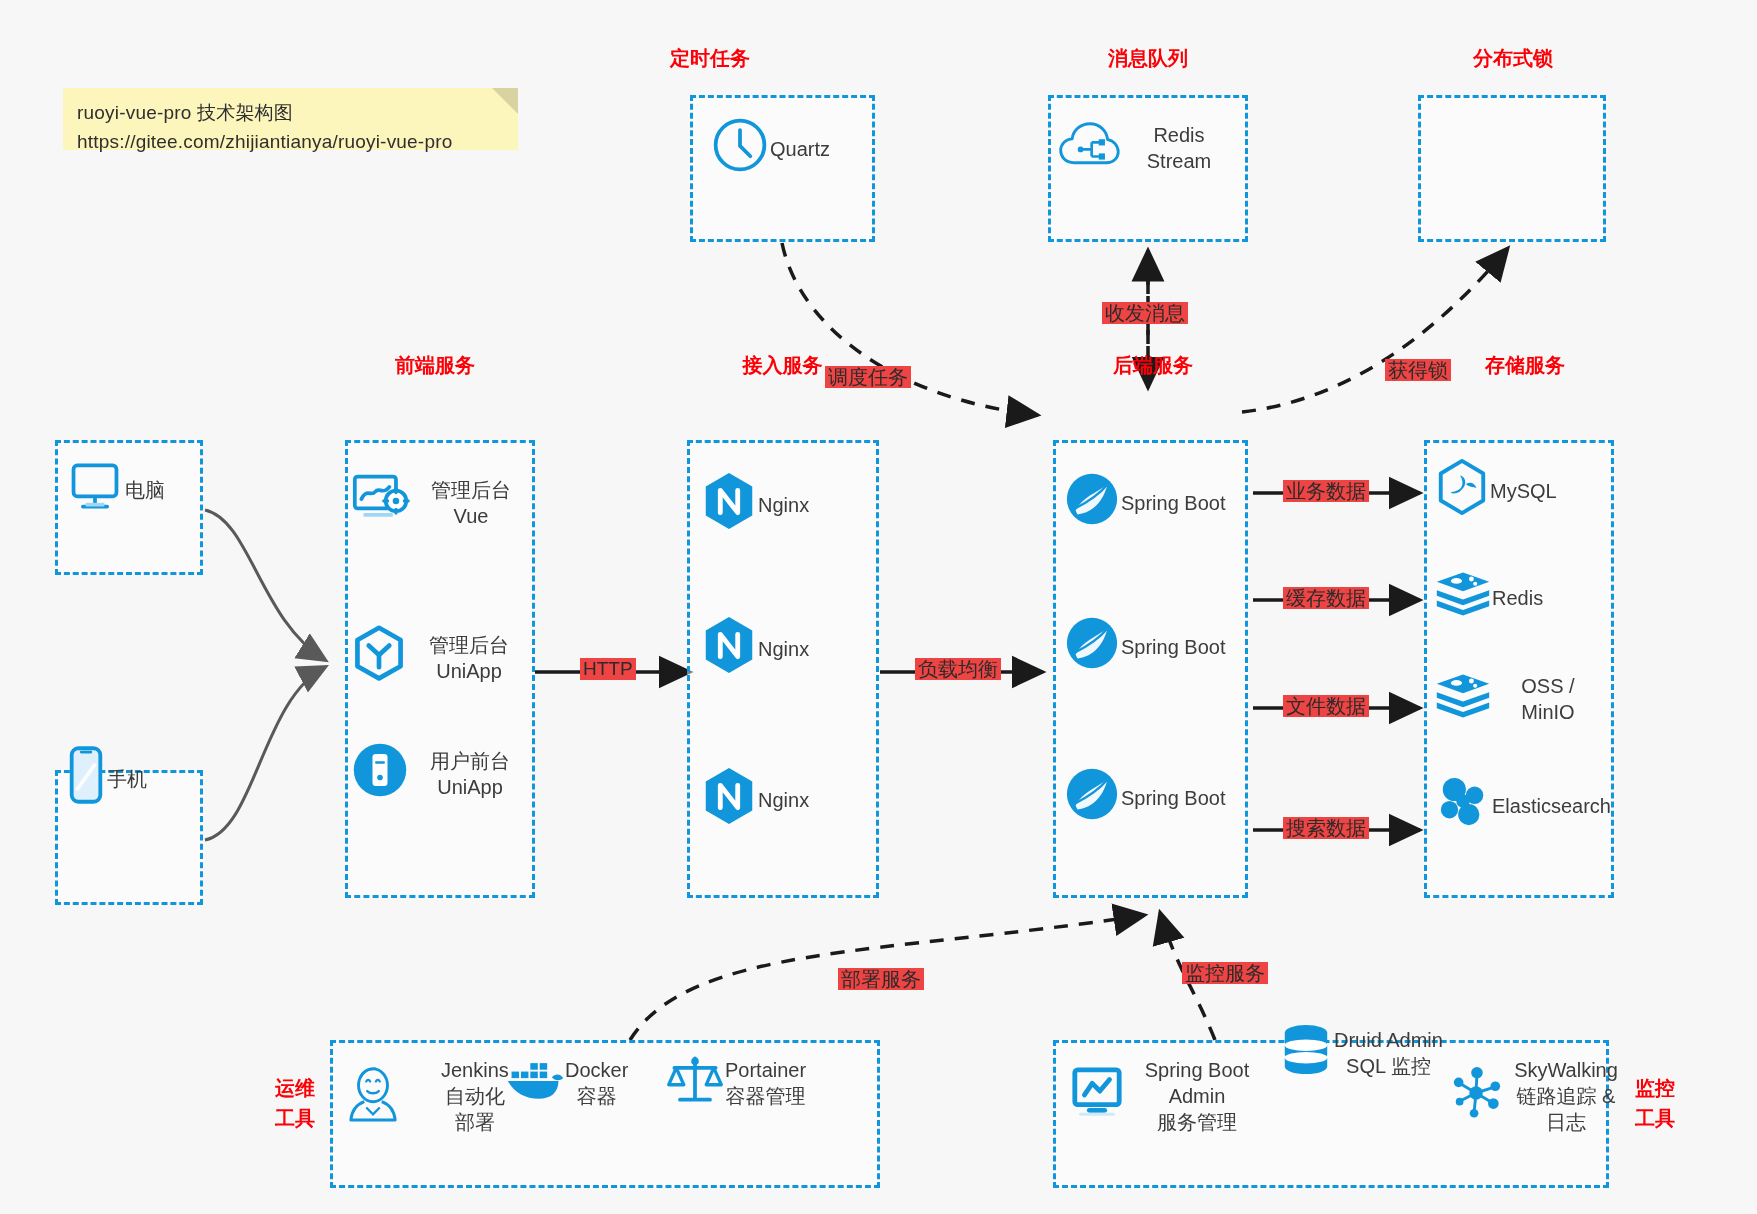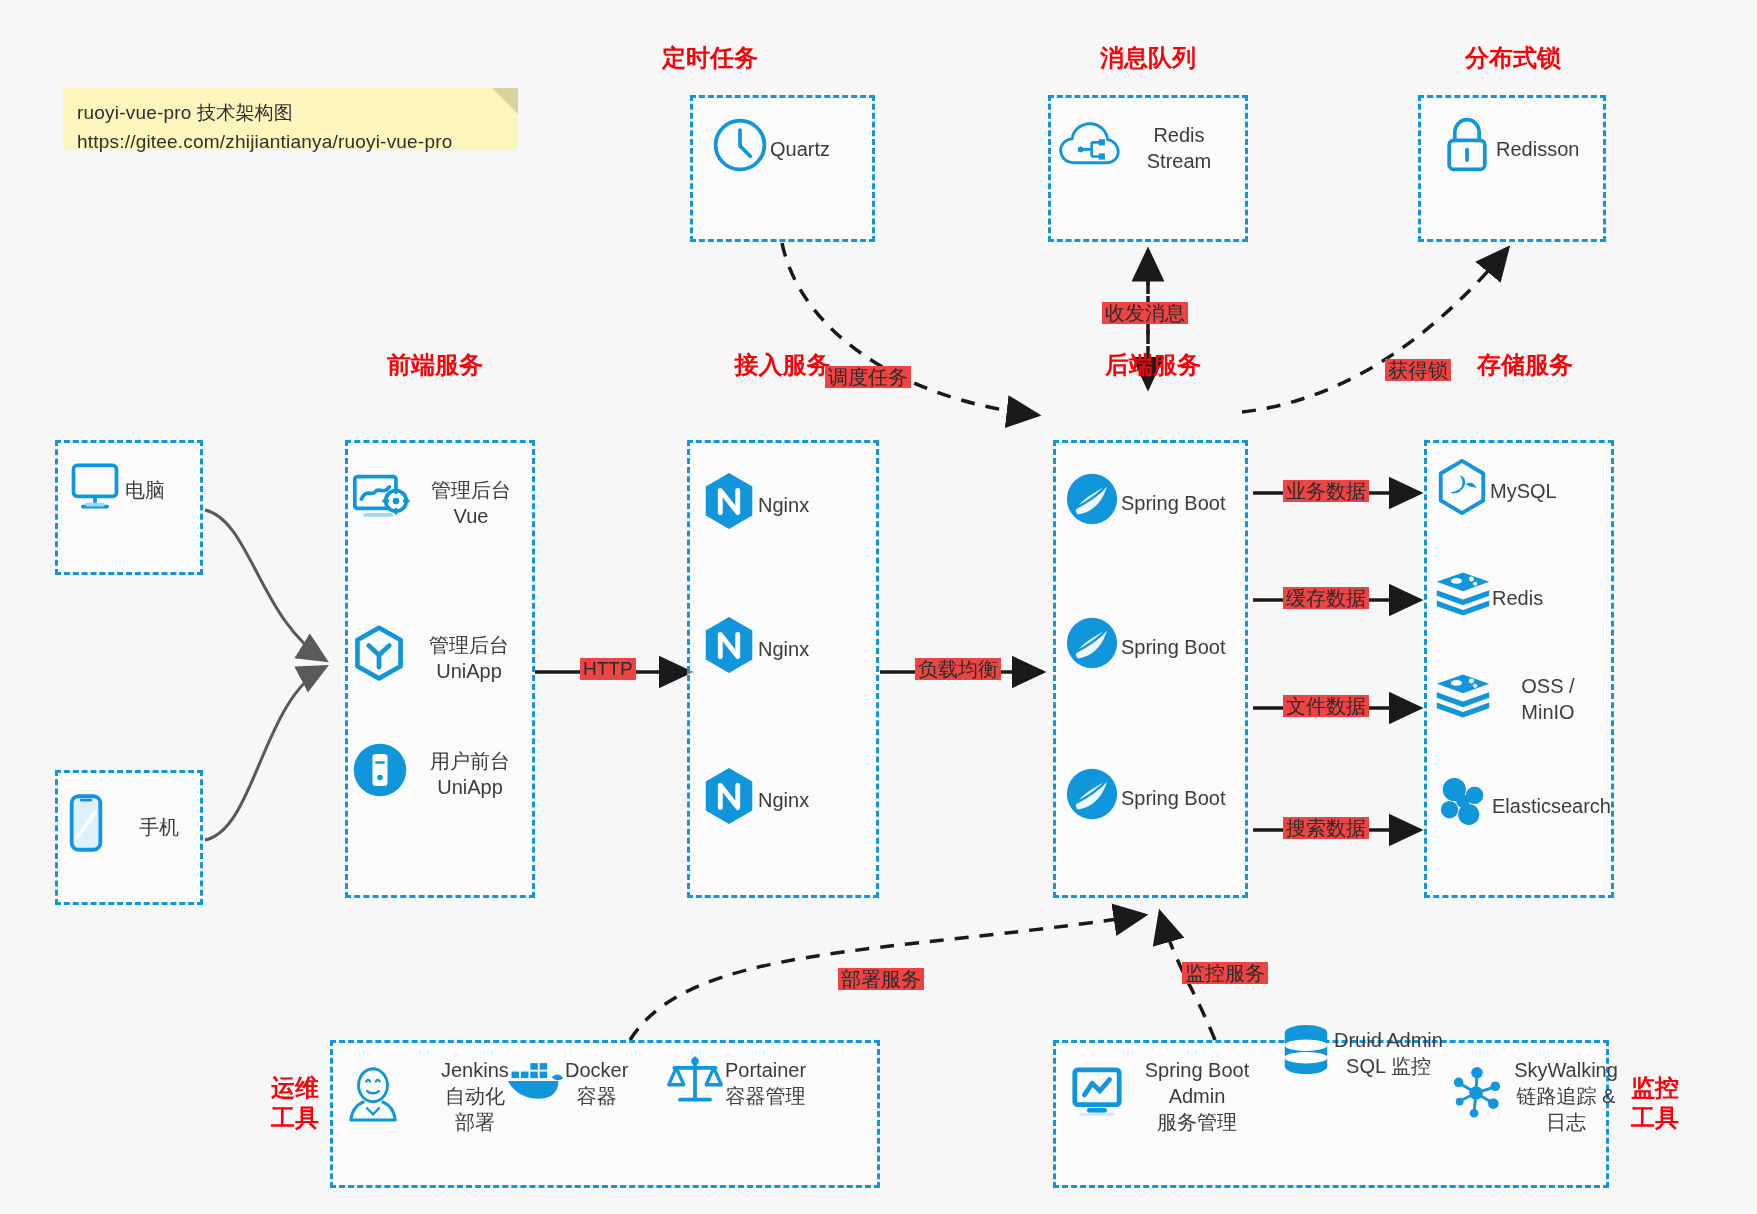--- a/index.html
+++ b/index.html
@@ -54,21 +54,21 @@
   .group {
     position: absolute;
     border: 3px dashed #1296db;
     background: rgba(255,255,255,0.45);
     box-sizing: border-box;
   }
   .group-title {
     position: absolute;
     color: #fb0007;
     font-weight: bold;
-    font-size: 24px;
+    font-size: 20px;
     line-height: 30px;
     text-align: center;
     white-space: pre-line;
   }
 
   
   .node {
     position: absolute;
     display: flex;
     align-items: center;
@@ -170,46 +170,36 @@
         <circle cx="25.5" cy="33" r="3.2" fill="#1296db"></circle>
         <rect x="46" y="21.5" width="7" height="7" fill="#1296db"></rect>
         <rect x="46" y="37.5" width="7" height="7" fill="#1296db"></rect>
       </svg>
     </span>
     <span class="lbl">Redis Stream</span>
   </div>
 
   <div class="group-title" style="left:1423px; top:43px; width:180px;">分布式锁</div>
   <div class="group" style="left:1418px; top:95px; width:188px; height:147px;"></div>
-  <div class="node" style="left:1438px; top:115px; width:148px;">
-    <span class="ico">
-      <svg width="58" height="60" viewBox="0 0 60 64">
-        <path d="M17,27 L17,19 C17,11 23,5 30,5 C37,5 43,11 43,19 L43,27" fill="none" stroke="#1296db" stroke-width="4" stroke-linecap="round"></path>
-        <rect x="11" y="27" width="38" height="31" rx="5" fill="none" stroke="#1296db" stroke-width="4"></rect>
-        <path d="M30,37 L30,48" stroke="#1296db" stroke-width="4" stroke-linecap="round"></path>
-      </svg>
-    </span>
-    <span class="lbl">Redisson</span>
-  </div>
 
   <div class="group" style="left:55px; top:440px; width:148px; height:135px;"></div>
   <div class="node" style="left:65px; top:458px; width:128px;">
     <span class="ico">
       <svg width="60" height="56" viewBox="0 0 64 60">
         <rect x="9" y="8" width="46" height="33" rx="4" fill="none" stroke="#1296db" stroke-width="4"></rect>
         <path d="M32,41 L32,50" stroke="#1296db" stroke-width="4"></path>
         <path d="M19,52 L45,52" stroke="#1296db" stroke-width="4" stroke-linecap="round"></path>
         <rect x="22" y="48" width="20" height="4" fill="#9fd8f5"></rect>
       </svg>
     </span>
     <span class="lbl">电脑</span>
   </div>
 
   <div class="group" style="left:55px; top:770px; width:148px; height:135px;"></div>
-  <div class="node" style="left:65px; top:792px; width:128px;gap:32px;">
+  <div class="node" style="left:65px; top:744px; width:128px;">
     <span class="ico">
       <svg width="42" height="62" viewBox="0 0 44 64">
         <rect x="7" y="4" width="30" height="56" rx="7" fill="#ddf0fb" stroke="#1296db" stroke-width="4"></rect>
         <path d="M17,8 L27,8" stroke="#1296db" stroke-width="3" stroke-linecap="round"></path>
         <path d="M12,48 L32,20" stroke="#ffffff" stroke-width="4" opacity=".9"></path>
       </svg>
     </span>
     <span class="lbl">手机</span>
   </div>
 

